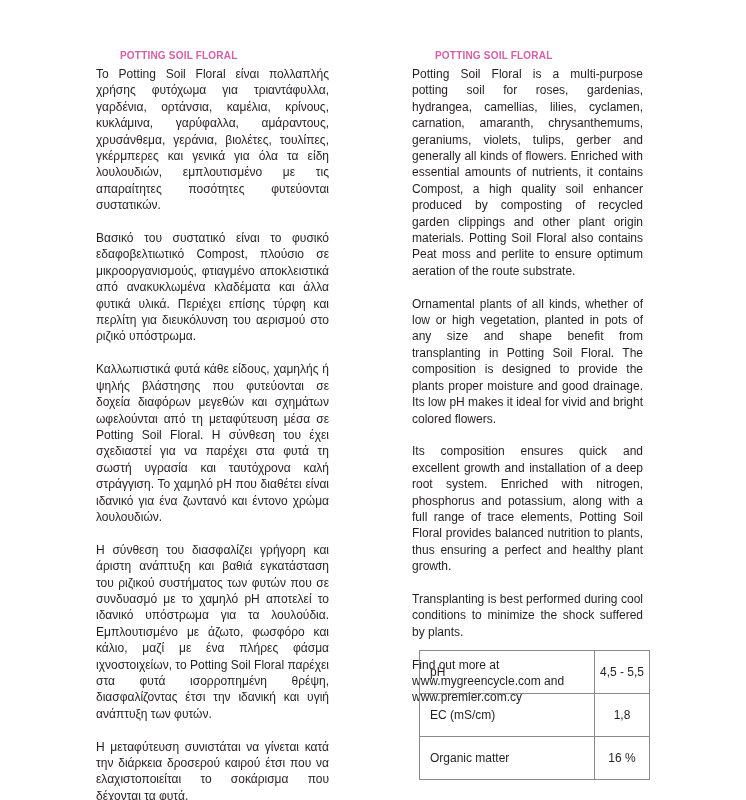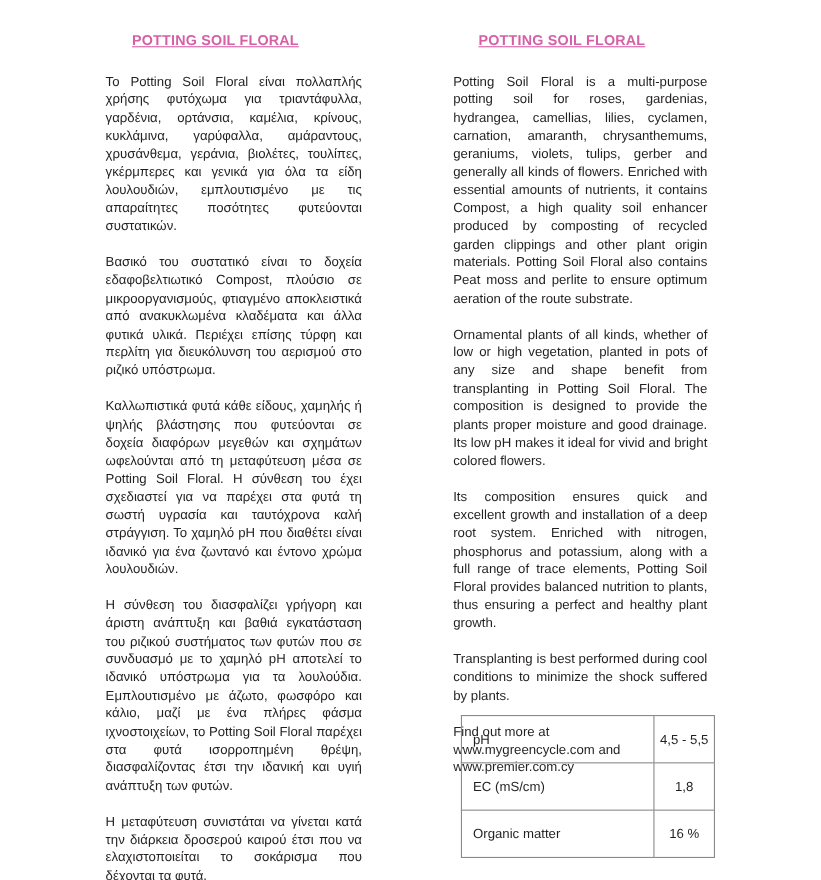--- a/index.html
+++ b/index.html
@@ -4,23 +4,23 @@
   <style>
     html, body { margin: 0; padding: 0; background: #ffffff; }
     body {
       width: 746px; height: 800px; position: relative; overflow: hidden;
       font-family: "Liberation Sans", sans-serif;
       color: #231f20;
     }
     .col-left { left: 96px; width: 233px; }
     .col-right { left: 412px; width: 231px; }
     .title {
-      position: absolute; top: 29px; white-space: nowrap;
+      position: absolute; top: 50px; white-space: nowrap;
       font-family: "Liberation Sans", sans-serif;
-      font-weight: bold; font-size: 13px; letter-spacing: 0.2px; text-decoration: underline;
+      font-weight: bold; font-size: 10px; letter-spacing: 0.2px;
     }
     .title-left { left: 120px; }
     .title-right { left: 435px; }
     .body {
       position: absolute; top: 66px;
       font-size: 12px; line-height: 16.4px;
       text-align: justify; text-align-last: left;
     }
     .body p { margin: 0 0 16.4px 0; }
     .body p.tight { text-align: right; }
@@ -35,21 +35,21 @@
     }
     .spec-table td.param { padding-left: 10px; width: 164px; }
     .spec-table td.val { text-align: center; border-radius: 12px; }
   </style>
 </head>
 <body style="color: rgb(35, 31, 32);">
 
 <div class="title title-left" style="color: rgb(214, 96, 168);">POTTING SOIL FLORAL</div>
 <div class="body col-left">
   <p>Το Potting Soil Floral είναι πολλαπλής χρήσης φυτόχωμα για τριαντάφυλλα, γαρδένια, ορτάνσια, καμέλια, κρίνους, κυκλάμινα, γαρύφαλλα, αμάραντους, χρυσάνθεμα, γεράνια, βιολέτες, τουλίπες, γκέρμπερες και γενικά για όλα τα είδη λουλουδιών, εμπλουτισμένο με τις απαραίτητες ποσότητες φυτεύονται συστατικών.</p>
-  <p>Βασικό του συστατικό είναι το δοχεία εδαφοβελτιωτικό Compost, πλούσιο σε μικροοργανισμούς, φτιαγμένο αποκλειστικά από ανακυκλωμένα κλαδέματα και άλλα φυτικά υλικά. Περιέχει επίσης τύρφη και περλίτη για διευκόλυνση του αερισμού στο ριζικό υπόστρωμα.</p>
+  <p>Βασικό του συστατικό είναι το φυσικό εδαφοβελτιωτικό Compost, πλούσιο σε μικροοργανισμούς, φτιαγμένο αποκλειστικά από ανακυκλωμένα κλαδέματα και άλλα φυτικά υλικά. Περιέχει επίσης τύρφη και περλίτη για διευκόλυνση του αερισμού στο ριζικό υπόστρωμα.</p>
   <p>Καλλωπιστικά φυτά κάθε είδους, χαμηλής ή ψηλής βλάστησης που φυτεύονται σε δοχεία διαφόρων μεγεθών και σχημάτων ωφελούνται από τη μεταφύτευση μέσα σε Potting Soil Floral. Η σύνθεση του έχει σχεδιαστεί για να παρέχει στα φυτά τη σωστή υγρασία και ταυτόχρονα καλή στράγγιση. Το χαμηλό pH που διαθέτει είναι ιδανικό για ένα ζωντανό και έντονο χρώμα λουλουδιών.</p>
   <p>Η σύνθεση του διασφαλίζει γρήγορη και άριστη ανάπτυξη και βαθιά εγκατάσταση του ριζικού συστήματος των φυτών που σε συνδυασμό με το χαμηλό pH αποτελεί το ιδανικό υπόστρωμα για τα λουλούδια. Εμπλουτισμένο με άζωτο, φωσφόρο και κάλιο, μαζί με ένα πλήρες φάσμα ιχνοστοιχείων, το Potting Soil Floral παρέχει στα φυτά ισορροπημένη θρέψη, διασφαλίζοντας έτσι την ιδανική και υγιή ανάπτυξη των φυτών.</p>
   <p>Η μεταφύτευση συνιστάται να γίνεται κατά την διάρκεια δροσερού καιρού έτσι που να ελαχιστοποιείται το σοκάρισμα που δέχονται τα φυτά.</p>
 
 </div>
 
 <div class="title title-right" style="color: rgb(214, 96, 168);">POTTING SOIL FLORAL</div>
 <div class="body col-right">
   <p>Potting Soil Floral is a multi-purpose potting soil for roses, gardenias, hydrangea, camellias, lilies, cyclamen, carnation, amaranth, chrysanthemums, geraniums, violets, tulips, gerber and generally all kinds of flowers. Enriched with essential amounts of nutrients, it contains Compost, a high quality soil enhancer produced by composting of recycled garden clippings and other plant origin materials. Potting Soil Floral also contains Peat moss and perlite to ensure optimum aeration of the route substrate.</p>
   <p>Ornamental plants of all kinds, whether of low or high vegetation, planted in pots of any size and shape benefit from transplanting in Potting Soil Floral. The composition is designed to provide the plants proper moisture and good drainage. Its low pH makes it ideal for vivid and bright colored flowers.</p>

